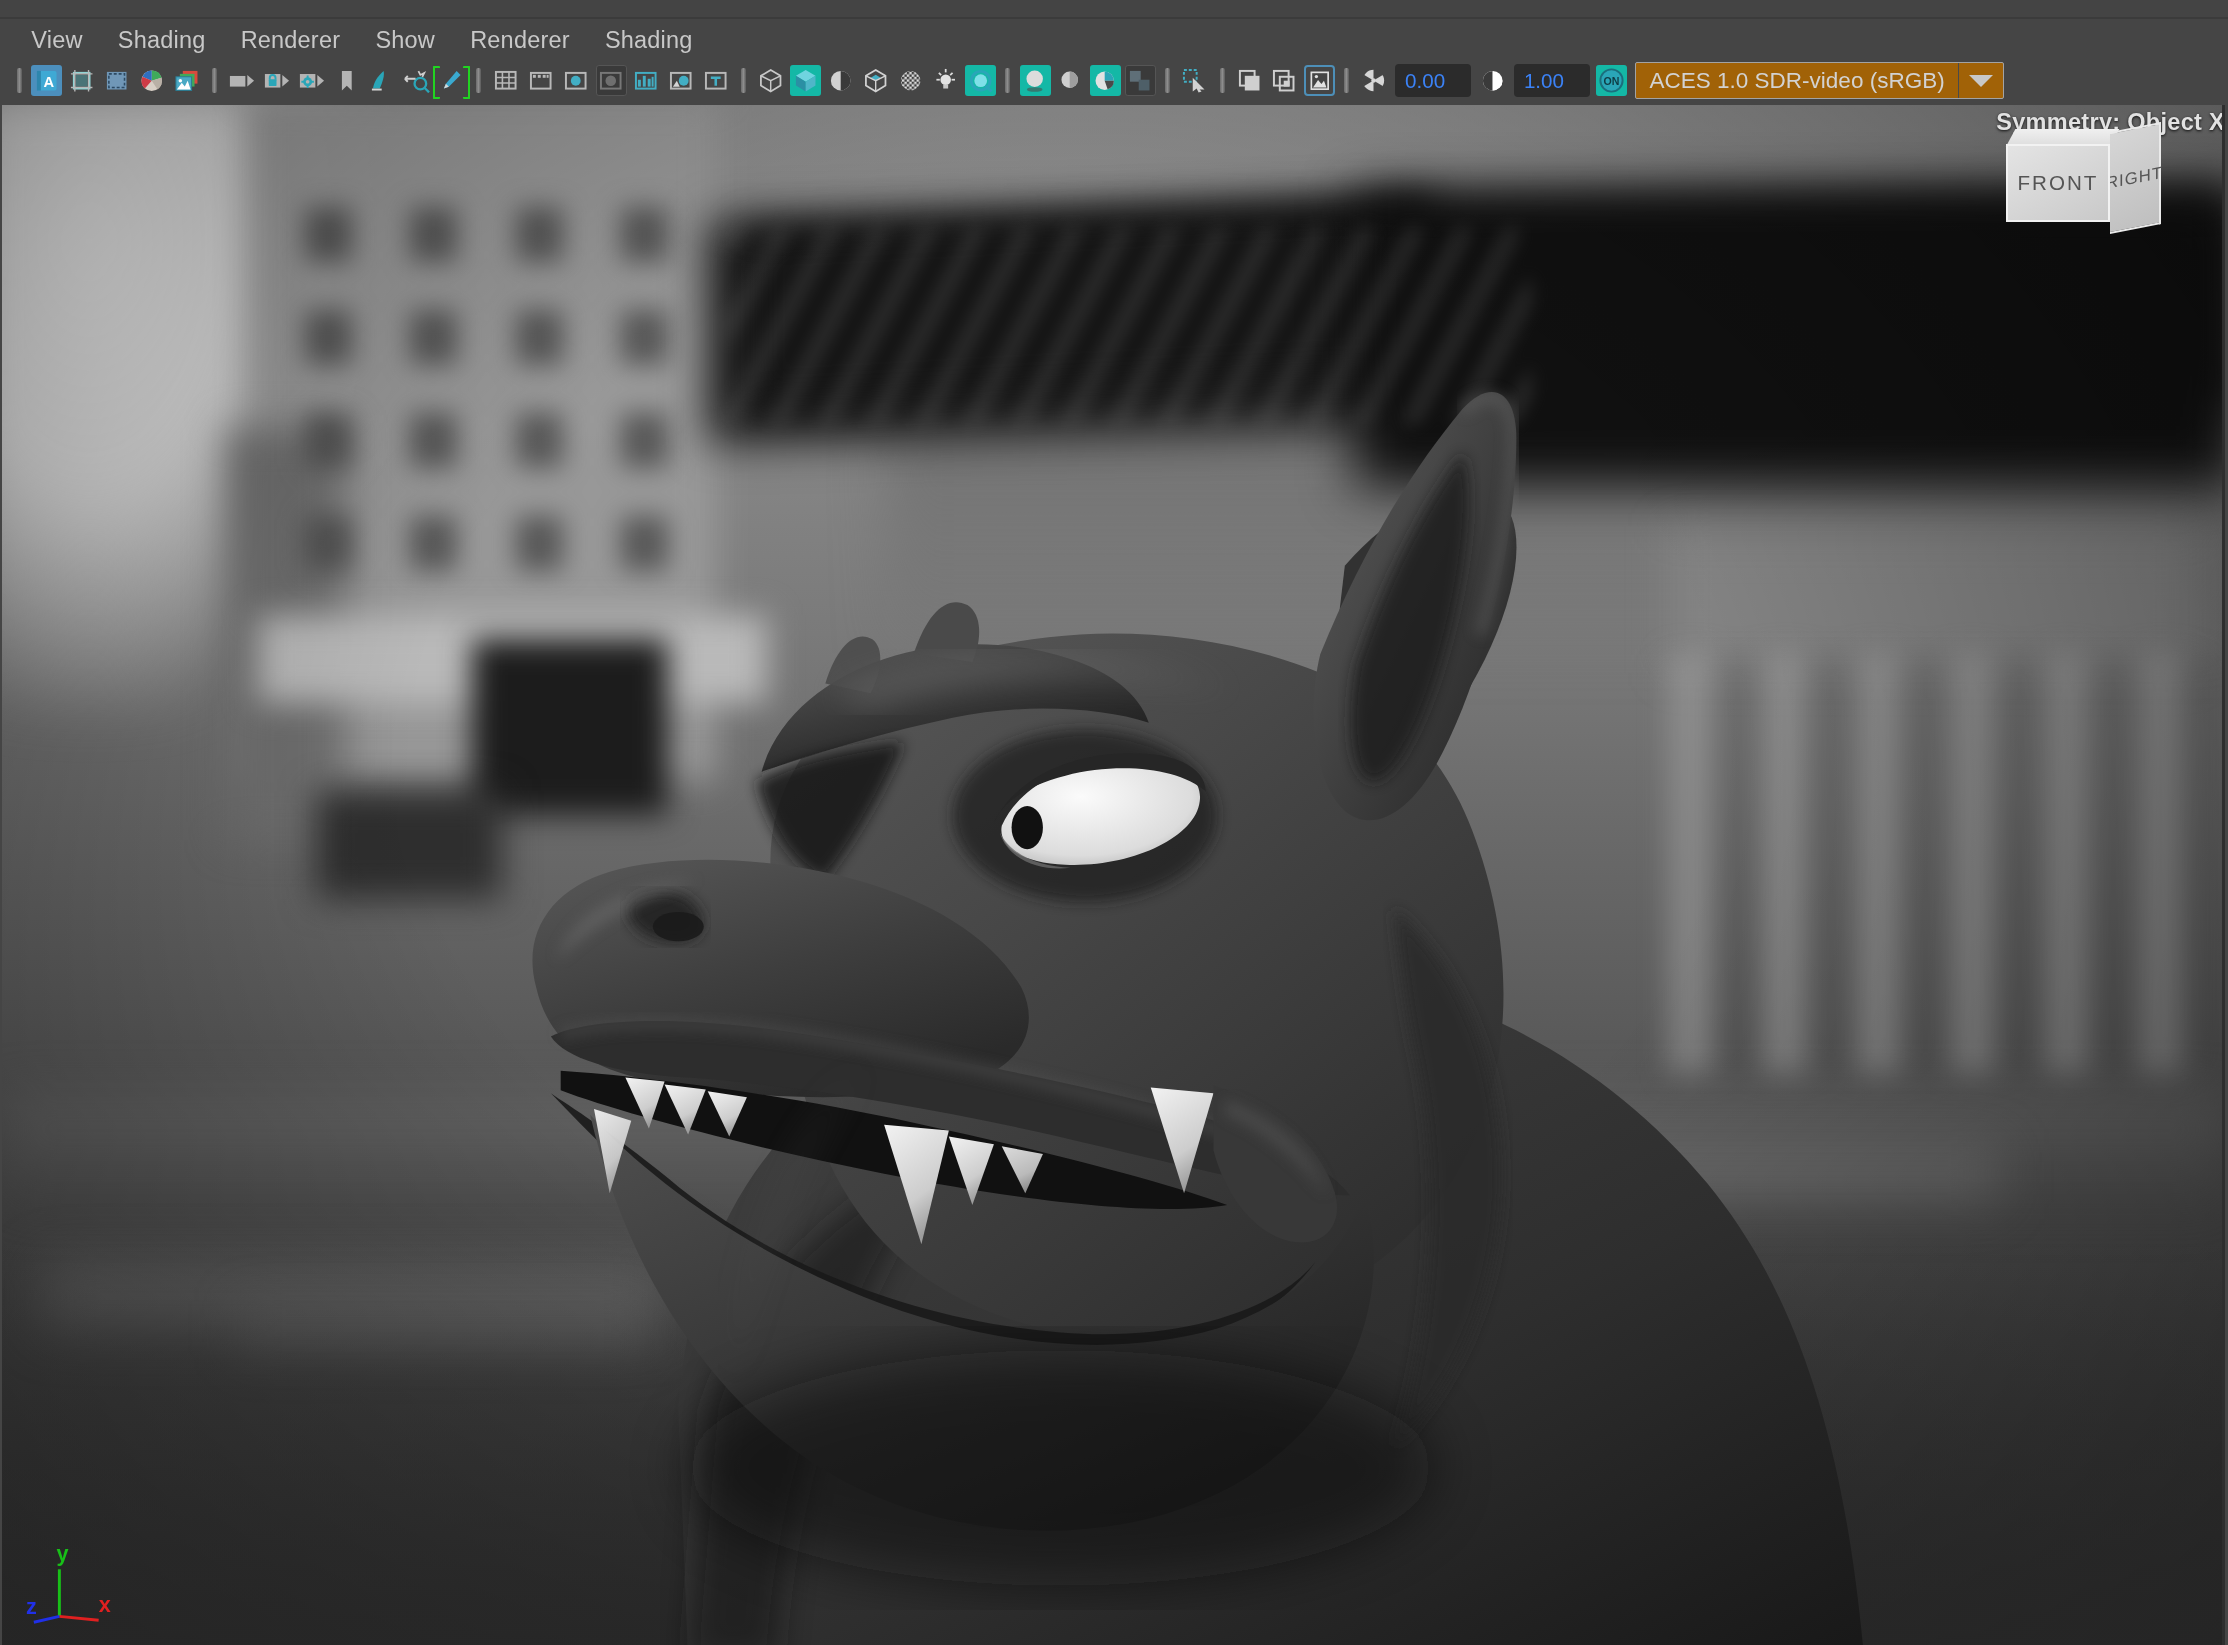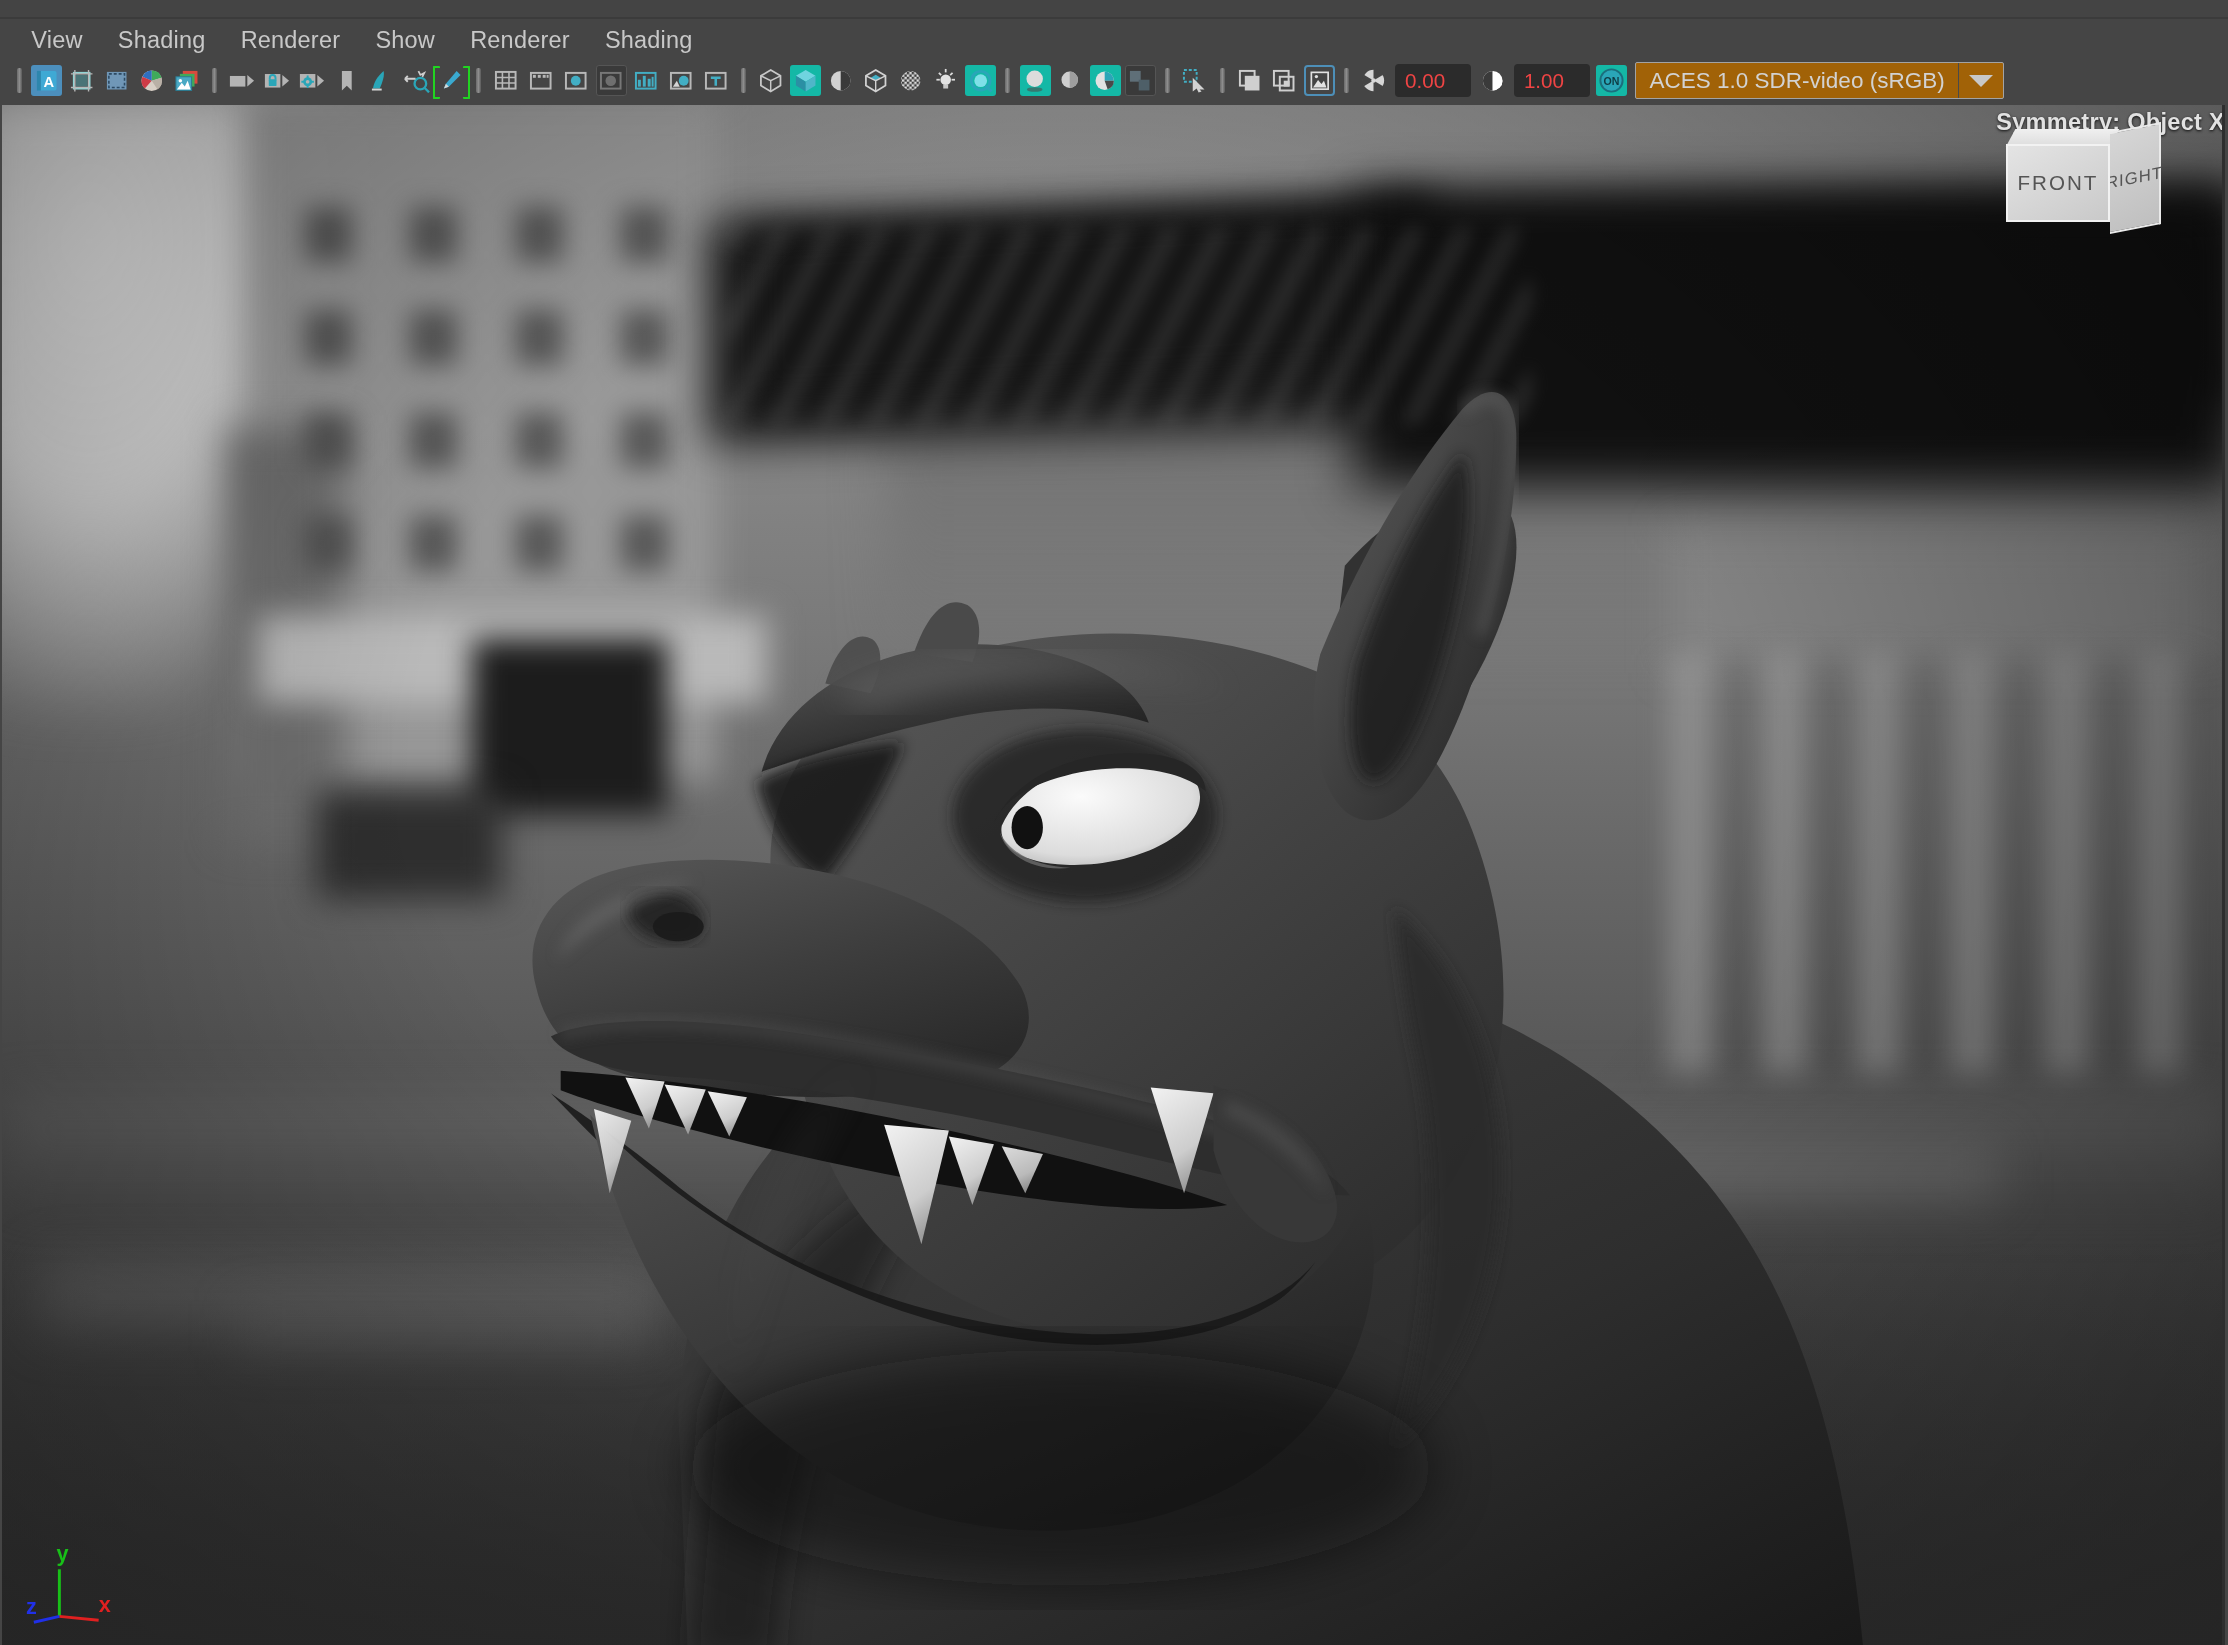--- a/index.html
+++ b/index.html
@@ -51,21 +51,21 @@
     content:""; position:absolute; top:1px; width:4.9px; height:29px;
     border:2.9px solid #21d421; border-radius:1px;
   }
   .tb-btn.greenbr::before { left:-2.9px; border-right:none; }
   .tb-btn.greenbr::after  { right:-2.9px; border-left:none; }
   .tb-btn svg { display:block; }
 
   
   .num-field {
     width:76px; height:33px; background:#2b2b2b; border-radius:3.9px;
-    color:#ef4444; font-size:20.6px; display:flex; align-items:center;
+    color:#3b82f6; font-size:20.6px; display:flex; align-items:center;
     padding-left:9.8px; margin:0 3.9px;
   }
   .cs-combo {
     height:37px; width:auto; min-width:343px; background:#a16207;
     border:1px solid #a3a3a3; display:flex; align-items:center;
     margin-left:5.9px; border-radius:2px;
   }
   .cs-combo .label {
     color:#d2d2d2; font-size:22.5px; padding:0 13.7px; white-space:nowrap;
     flex:1;

